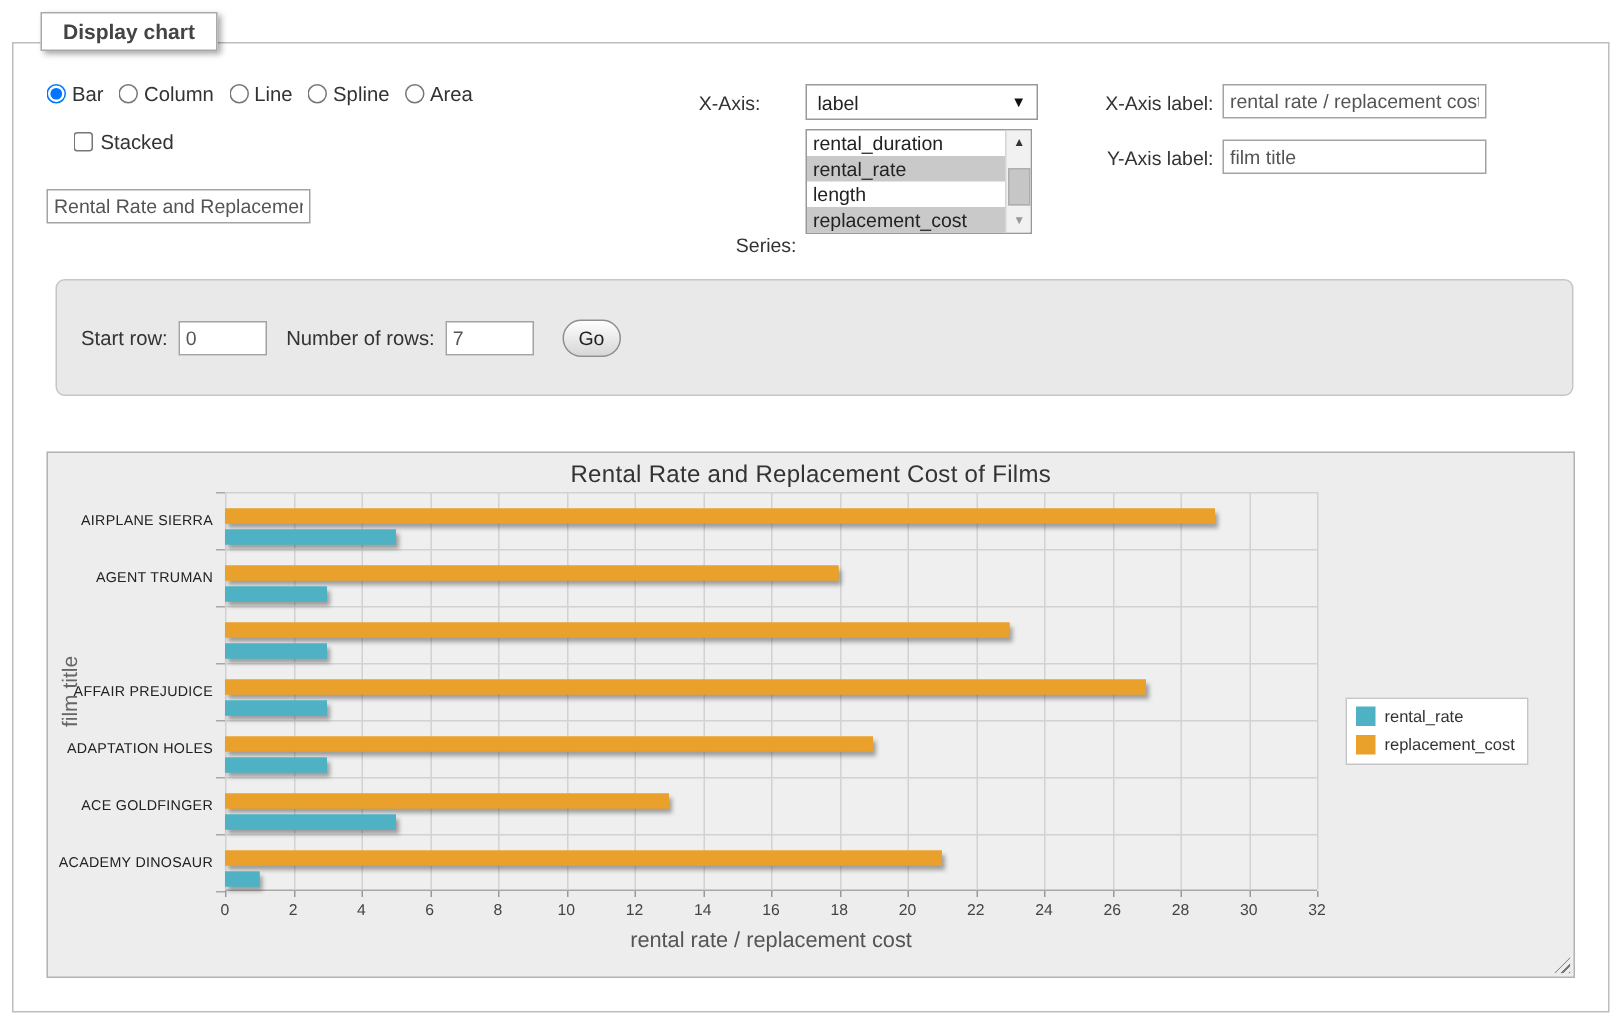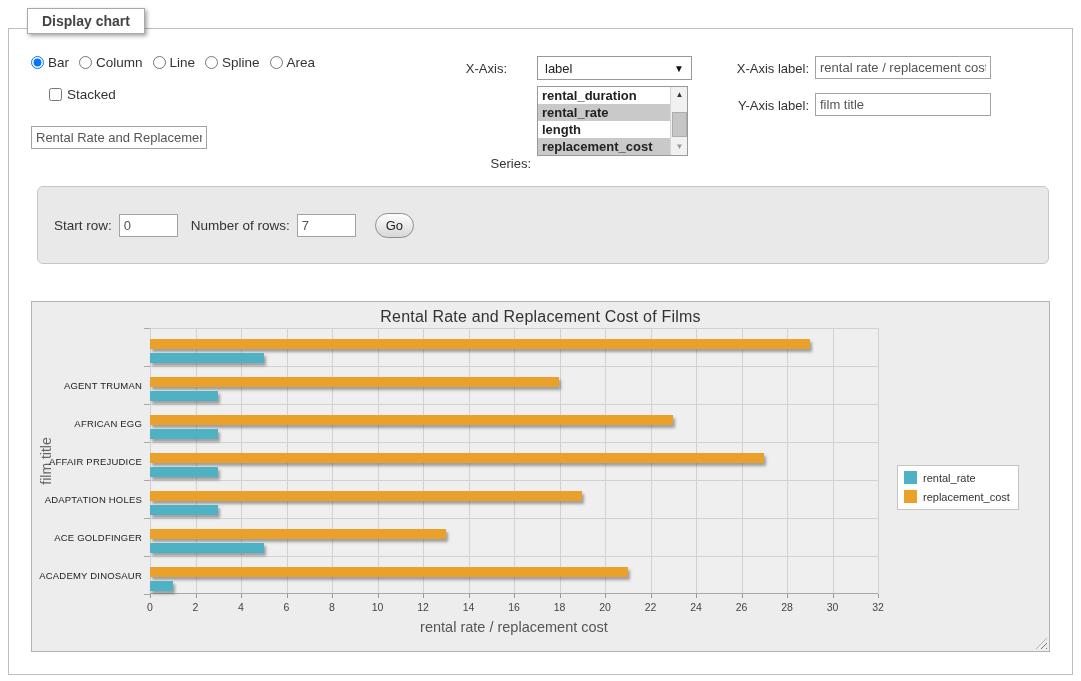--- a/index.html
+++ b/index.html
@@ -28,21 +28,21 @@
   .xaxis-label-txt { left: 436px; top: 32px; width: 62px; text-align: right; }
   .fake-select { position: absolute; left: 528px; top: 27px; width: 155px; height: 24px;
     background: #fff; border: 1px solid #999; display: flex; align-items: center; font-size: 13px; color: #222; }
   .fake-select .sel-text { padding-left: 7px; flex: 1; }
   .fake-select .sel-arrow { padding-right: 7px; font-size: 10px; color: #111; }
 
   .series-label-txt { left: 448px; top: 109px; width: 74px; text-align: right; margin-top: 18px; }
   .series-list { position: absolute; left: 528px; top: 57px; width: 151px; height: 70px;
     background: #fff; border: 1px solid #999; overflow: hidden; }
   .series-options { position: absolute; left: 0; top: 0; right: 17px; bottom: 0; }
-  .series-option { height: 17px; line-height: 17px; font-size: 13px; color: #222; padding-left: 4px; white-space: nowrap; font-weight: bold; }
+  .series-option { height: 17px; line-height: 17px; font-size: 13px; color: #222; padding-left: 4px; white-space: nowrap; }
   .series-option.selected { background: #c9c9c9; }
   .series-scrollbar { position: absolute; right: 0; top: 0; width: 17px; height: 68px; background: #f1f1f1; border-left: 1px solid #d5d5d5; }
   .scroll-btn { position: absolute; left: 0; width: 17px; height: 16px; font-size: 8px; text-align: center; line-height: 16px; }
   .scroll-up { top: 0; color: #333; }
   .scroll-down { bottom: 0; color: #999; }
   .scroll-thumb { position: absolute; left: 1px; top: 25px; width: 15px; height: 25px; background: #c6c6c6; border: 1px solid #aeaeae; }
 
   .xlab-label { left: 700px; top: 32px; width: 100px; text-align: right; }
   .ylab-label { left: 700px; top: 69px; width: 100px; text-align: right; }
   .xlab-input { position: absolute; left: 806px; top: 27px; width: 176px; height: 23px; }
@@ -158,22 +158,22 @@
       <input type="text" value="0" style="">
       <span class="nrows-lbl">Number of rows:</span>
       <input type="text" value="7" style="">
       <button class="go-button">Go</button>
     </div>
 
     <div class="chart-box">
       <div class="chart-title">Rental Rate and Replacement Cost of Films</div>
       <div class="yaxis-title">film title</div>
       <div class="cat-labels" id="catLabels">
+          <div class="cat-label" style="top: 0px;">AIRPLANE SIERRA</div>
           <div class="cat-label" style="top: 38px;">AGENT TRUMAN</div>
-          <div class="cat-label" style="top: 76px;">AFRICAN EGG</div>
           <div class="cat-label" style="top: 114px;">AFFAIR PREJUDICE</div>
           <div class="cat-label" style="top: 190px;">ACE GOLDFINGER</div>
           <div class="cat-label" style="top: 152px;">ADAPTATION HOLES</div>
           <div class="cat-label" style="top: 228px;">ACADEMY DINOSAUR</div>
         </div>
       <div class="plot" id="plot">
           <div class="vgrid" style="left: 0%;"></div>
           <div class="vgrid" style="left: 6.25%;"></div>
           <div class="vgrid" style="left: 12.5%;"></div>
           <div class="vgrid" style="left: 18.75%;"></div>

